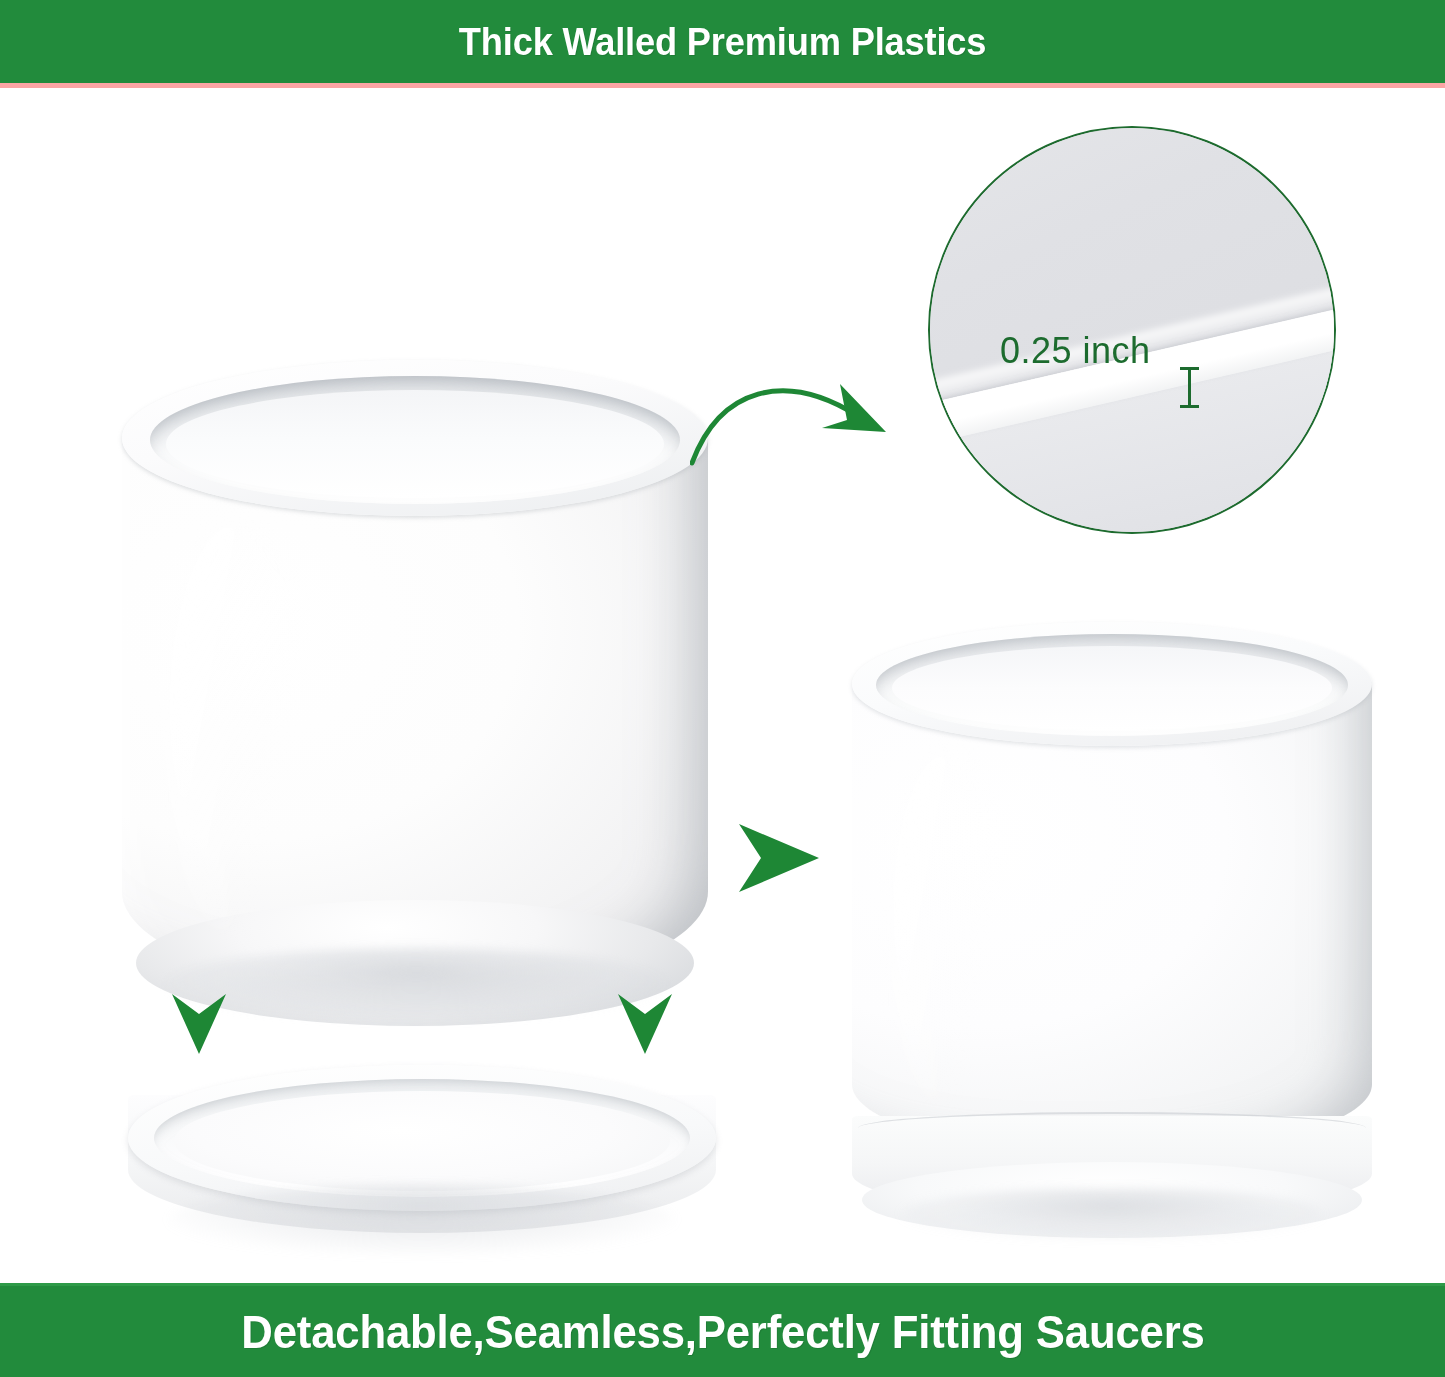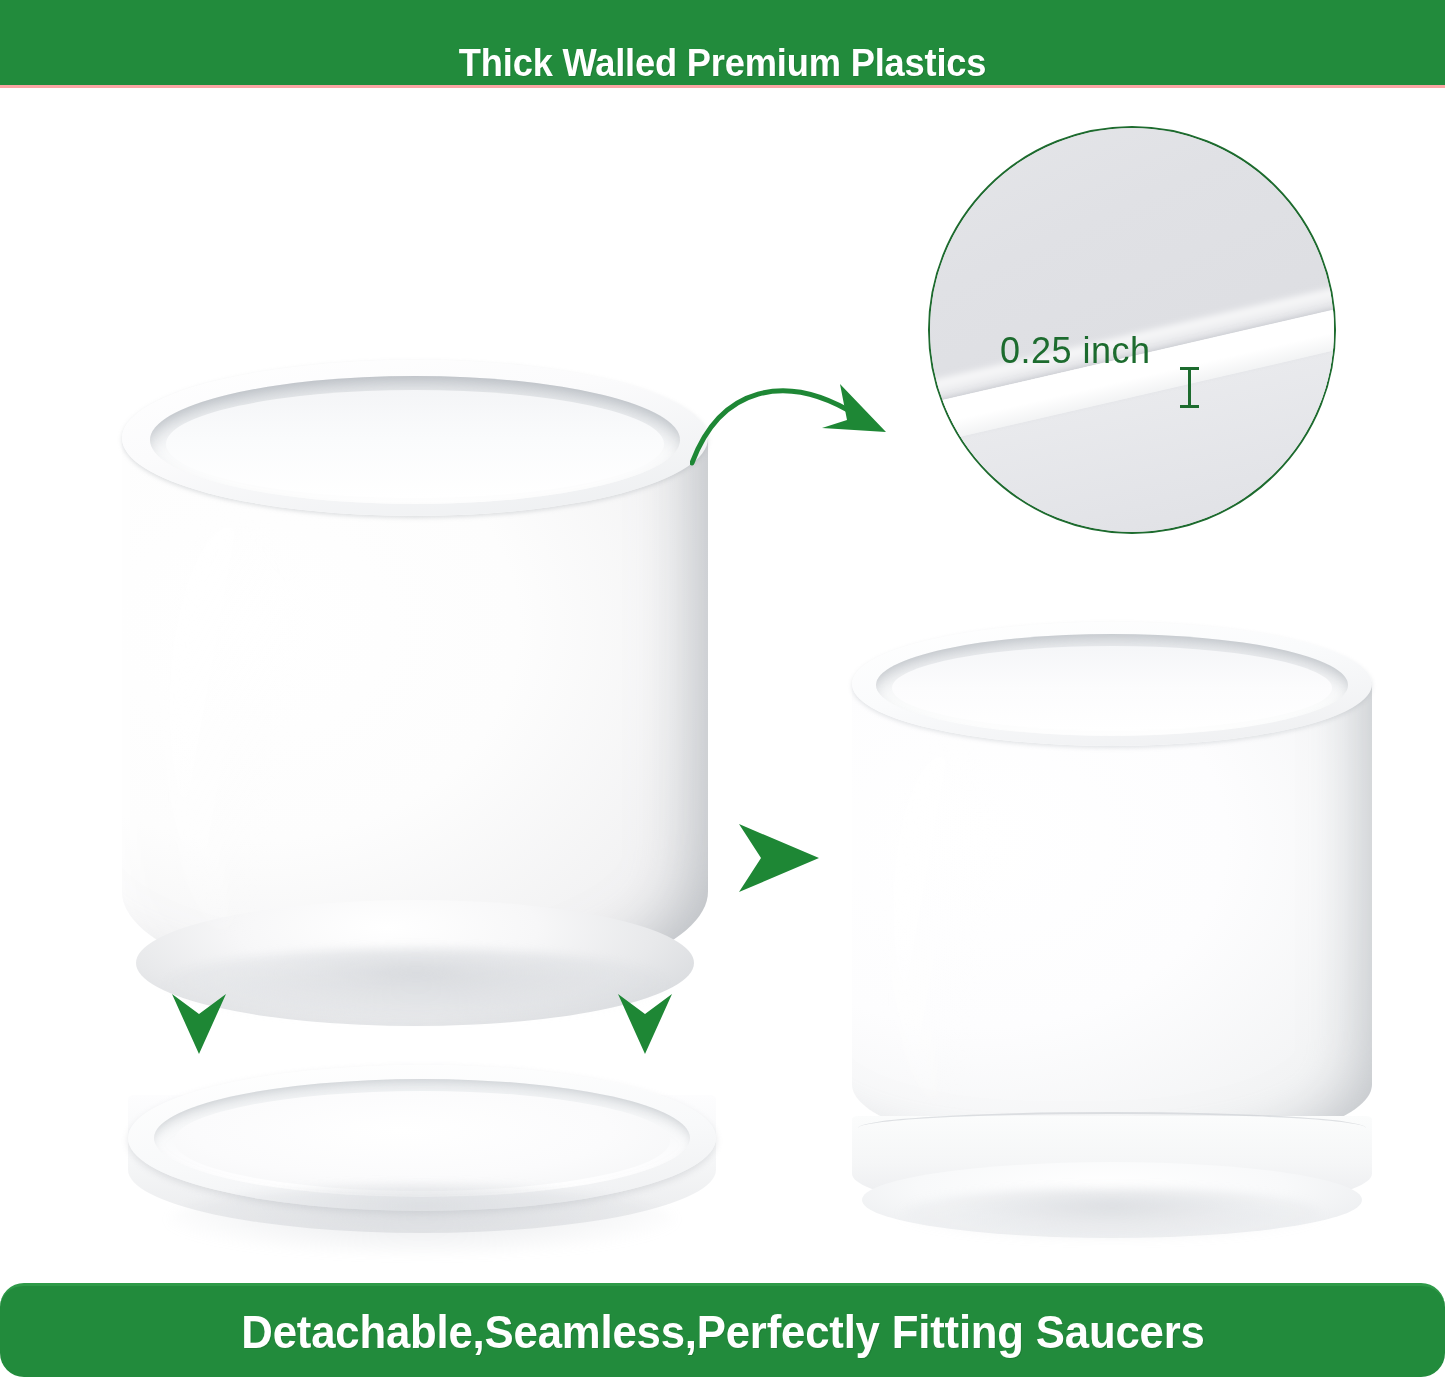--- a/index.html
+++ b/index.html
@@ -20,22 +20,22 @@
   .banner{
     position:absolute;
     left:0;
     width:1445px;
     background:#228B3C;
     display:flex;
     align-items:center;
     justify-content:center;
     box-sizing:border-box;
   }
-  .banner.top{top:0;height:88px;border-bottom:3px solid #fca5a5;align-items:flex-end;}
-  .banner.bottom{top:1283px;height:94px;border-top:3px solid #2e9a48;border-radius:24px;}
+  .banner.top{top:0;height:88px;border-bottom:5px solid #fca5a5;}
+  .banner.bottom{top:1283px;height:94px;border-top:3px solid #2e9a48;}
   .banner-text{
     color:#ffffff;
     font-weight:700;
     letter-spacing:-0.2px;
     white-space:nowrap;
     text-shadow:1px 1px 0 rgba(0,0,0,.10);
   }
   .banner.top .banner-text{font-size:39px;transform:scaleX(0.93);}
   .banner.bottom .banner-text{font-size:47px;transform:scaleX(0.93);}
 

